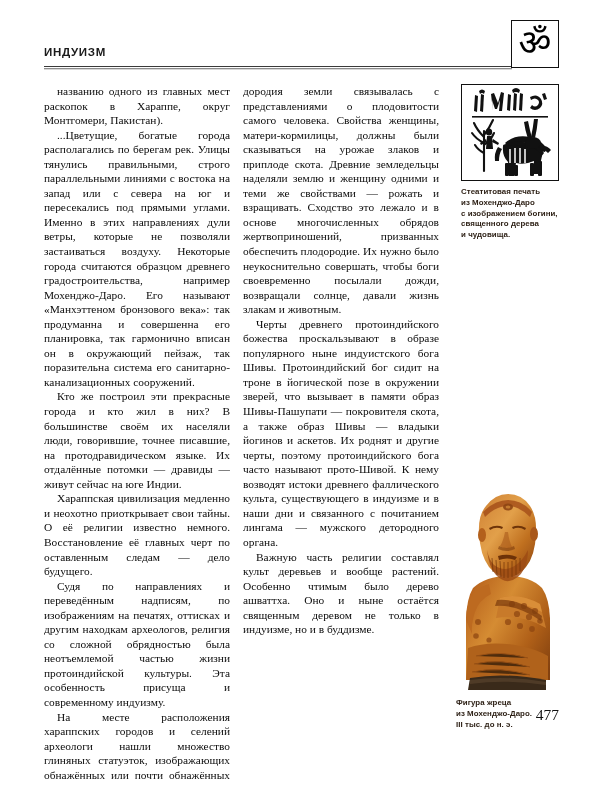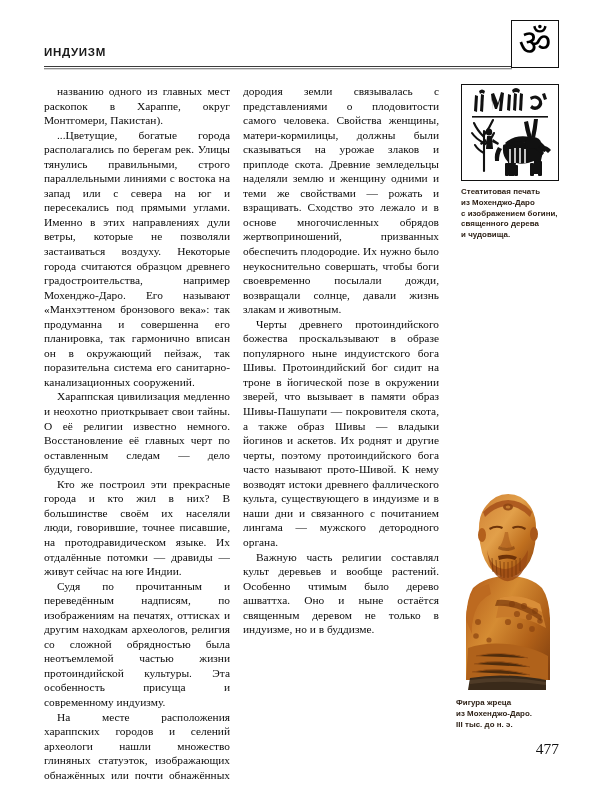--- a/index.html
+++ b/index.html
@@ -139,21 +139,21 @@
     color: #2a1d12;
     margin-top: 6px;
     letter-spacing: 0.05px;
   }
   .caption .cline { display: block; white-space: nowrap; }
 
   
   .folio {
     position: absolute;
     left: 511px;
-    top: 740px;
+    top: 706px;
     width: 48px;
     text-align: right;
     font-family: "Liberation Serif", serif;
     font-size: 15.5px;
     color: #111;
   }
 </style>
 </head>
 <body>
 
@@ -164,23 +164,23 @@
     <div class="header-rule"></div>
   </div>
 
   <div class="om-box">
     <span class="om-glyph">ॐ</span>
   </div>
 
   <div class="col col-left">
     <p>названию одного из главных мест раскопок в Хараппе, округ Монтгомери, Пакистан).</p>
     <p>...Цветущие, богатые города располагались по берегам рек. Улицы тянулись правильными, строго параллельными линиями с востока на запад или с севера на юг и пересекались под прямыми углами. Именно в этих направлениях дули ветры, которые не позволяли застаиваться воздуху. Некоторые города считаются образцом древнего градостроительства, например Мохенджо-Даро. Его называют «Манхэттеном бронзового века»: так продуманна и совершенна его планировка, так гармонично вписан он в окружающий пейзаж, так поразительна система его санитарно-канализационных сооружений.</p>
+    <p>Кто же построил эти прекрасные города и кто жил в них? В большинстве своём их населяли люди, говорившие, точнее писавшие, на протодравидическом языке. Их отдалённые потомки — дравиды — живут сейчас на юге Индии.</p>
     <p>Хараппская цивилизация медленно и неохотно приоткрывает свои тайны. О её религии известно немного. Восстановление её главных черт по оставленным следам — дело будущего.</p>
-    <p>Кто же построил эти прекрасные города и кто жил в них? В большинстве своём их населяли люди, говорившие, точнее писавшие, на протодравидическом языке. Их отдалённые потомки — дравиды — живут сейчас на юге Индии.</p>
-    <p>Судя по прочитанным и переведённым надписям, по изображениям на печатях, оттисках и другим находкам археологов, религия со сложной обрядностью была неотъемлемой частью жизни протоиндийской культуры. Эта особенность присуща и современному индуизму.</p>
+    <p>Судя по направлениях и переведённым надписям, по изображениям на печатях, оттисках и другим находкам археологов, религия со сложной обрядностью была неотъемлемой частью жизни протоиндийской культуры. Эта особенность присуща и современному индуизму.</p>
     <p>На месте расположения хараппских городов и селений археологи нашли множество глиняных статуэток, изображающих обнажённых или почти обнажённых женщин в причудливых головных уборах и с ожерельями на шее. Видимо, они запечатлели разные образы богини-матери, дарительницы жизни и плодородия. В древности идея пло-</p>
   </div>
 
   <div class="col col-mid">
     <p class="noindent">дородия земли связывалась с представлениями о плодовитости самого человека. Свойства женщины, матери-кормилицы, должны были сказываться на урожае злаков и приплоде скота. Древние земледельцы наделяли землю и женщину одними и теми же свойствами — рожать и взращивать. Сходство это лежало и в основе многочисленных обрядов жертвоприношений, призванных обеспечить плодородие. Их нужно было неукоснительно совершать, чтобы боги своевременно посылали дожди, возвращали солнце, давали жизнь злакам и животным.</p>
     <p>Черты древнего протоиндийского божества проскальзывают в образе популярного ныне индуистского бога Шивы. Протоиндийский бог сидит на троне в йогической позе в окружении зверей, что вызывает в памяти образ Шивы-Пашупати — покровителя скота, а также образ Шивы — владыки йогинов и аскетов. Их роднят и другие черты, поэтому протоиндийского бога часто называют прото-Шивой. К нему возводят истоки древнего фаллического культа, существующего в индуизме и в наши дни и связанного с почитанием лингама — мужского детородного органа.</p>
     <p>Важную часть религии составлял культ деревьев и вообще растений. Особенно чтимым было дерево ашваттха. Оно и ныне остаётся священным деревом не только в индуизме, но и в буддизме.</p>
   </div>
 
   <div class="fig fig-seal">

